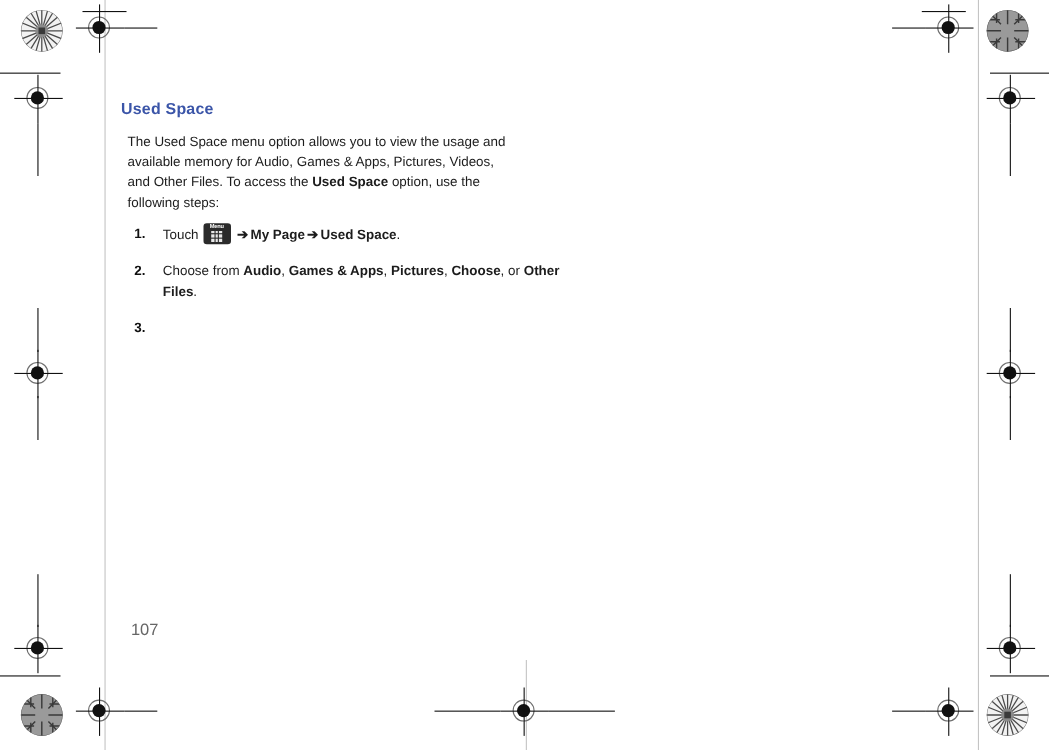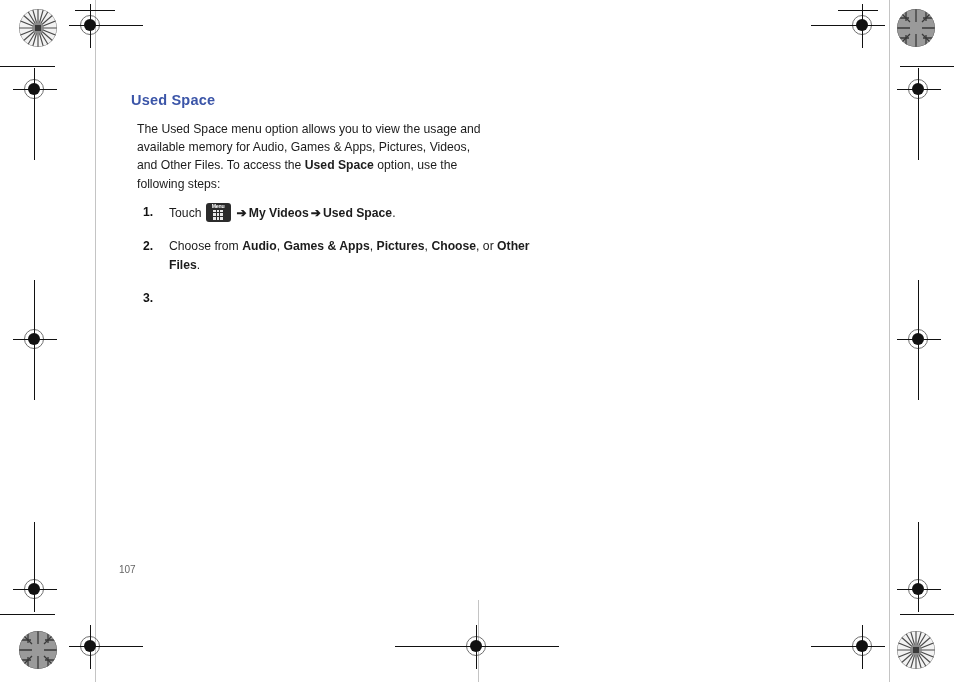--- a/index.html
+++ b/index.html
@@ -87,21 +87,21 @@
   
   .crop-rule {
     position: absolute;
     background: #111111;
   }
   .crop-rule.h { height: 1.4px; }
 
   
   #content {
     position: absolute;
-    left: 131px;
+    left: 110px;
     top: 92px;
     width: 420px;
   }
   .doc-header {
     position: absolute;
     left: 112px;
     top: 32px;
     font-family: "Liberation Serif", serif;
     font-size: 12.5px;
     color: #1a1a1a;
@@ -195,21 +195,21 @@
     vertical-align: -5px;
     margin: 0 5px;
     width: 40px;
     height: 17px;
   }
 
   .page-number {
     position: absolute;
     left: 119px;
     top: 564px;
-    font-size: 10px;
+    font-size: 15px;
     color: #666666;
   }
 </style>
 </head>
 <body>
 
 <div id="page">
 
   <div class="guide v" style="left:95px; top:0; height:682px;"></div>
   <div class="guide v" style="left:889px; top:0; height:682px;"></div>
@@ -444,21 +444,21 @@
         <span class="step-text"><span>Touch</span><span class="menu-key"><span class="mk-label">Menu</span><span class="mk-grid">
                 <i></i>
                 <i></i>
                 <i></i>
                 <i></i>
                 <i></i>
                 <i></i>
                 <i></i>
                 <i></i>
                 <i></i>
-              </span></span><b class="arrow">➔</b><b>My Videos</b><b class="arrow">➔</b><b>Used Space</b><span>.</span></span>
+              </span></span><b class="arrow">➔</b><b>My Page</b><b class="arrow">➔</b><b>Used Space</b><span>.</span></span>
       </li>
 
       <li>
         <span class="num">2.</span>
         <span class="step-text"><span>Choose from </span><b>Audio</b><span>, </span><b>Games &amp; Apps</b><span>, </span><b>Pictures</b><span>, </span><b>Choose</b><span>, or </span><b>Other Files</b><span>.</span></span>
       </li>
 
       <li>
         <span class="num">3.</span>
       </li>

